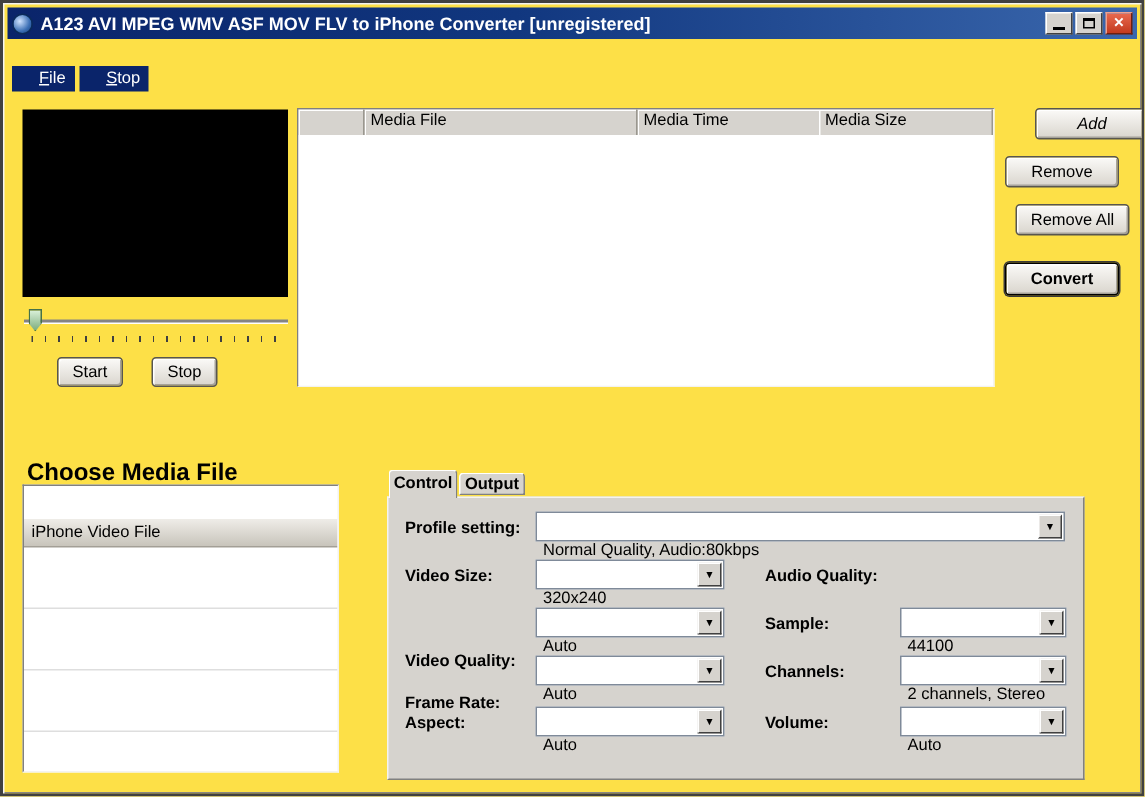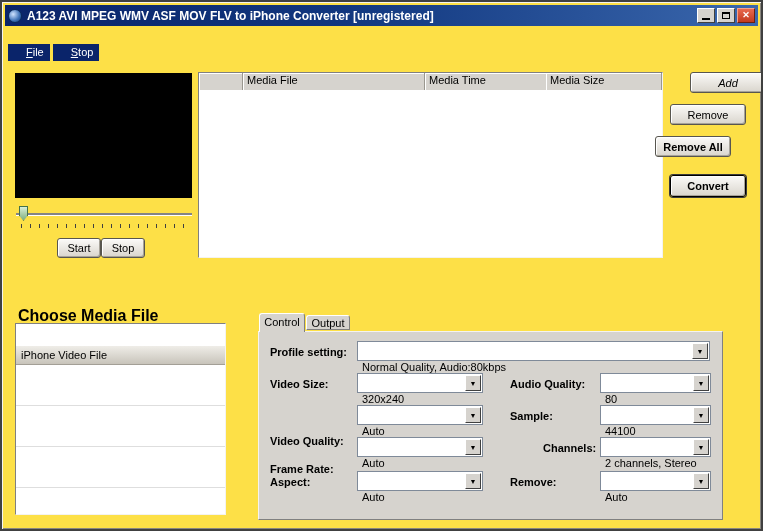--- a/index.html
+++ b/index.html
@@ -60,25 +60,25 @@
     background:repeating-linear-gradient(to right,#404040 0 1px, transparent 1px 9px);
   }
   
   .btn {
     position:absolute; font-size:11px; color:#000; text-align:center;
     background:linear-gradient(#fbfaf8,#d9d5cd);
     border:1px solid #58564f; border-radius:3px;
     box-shadow:inset 1px 1px 0 #fff, inset -1px -1px 0 #a6a299;
     display:flex; align-items:center; justify-content:center; cursor:default;
   }
-  .btn-start { left:55px; top:236px; width:44px; height:20px; }
+  .btn-start { left:36px; top:236px; width:44px; height:20px; }
   .btn-stop  { left:99px; top:236px; width:44px; height:20px; }
   .btn-add        { left:688px; top:70px;  width:76px; height:21px;font-style:italic; }
   .btn-remove     { left:668px; top:102px; width:76px; height:21px; }
-  .btn-remove-all { left:653px; top:134px; width:76px; height:21px;font-weight:bold; }
+  .btn-remove-all { left:675px; top:134px; width:76px; height:21px; }
   .btn-convert    { left:668px; top:173px; width:76px; height:22px; font-weight:bold;
                     border:1px solid #000; box-shadow:0 0 0 1px #3a3a3a, inset 1px 1px 0 #fff, inset -1px -1px 0 #a6a299; }
   
   .media-list {
     position:absolute; left:196px; top:70px; width:465px; height:186px;
     background:#fff; border:1px solid; border-color:#808080 #f4f3f0 #f4f3f0 #808080;
   }
   .ml-header { display:flex; height:17px; background:#d6d3ce; }
   .ml-col {
     font-size:11px; padding:1px 4px; white-space:nowrap; overflow:hidden;
@@ -97,21 +97,21 @@
     background:#fff; border:1px solid; border-color:#808080 #f4f3f0 #f4f3f0 #808080;
     overflow:hidden;
   }
   .chooser-row { height:19px; border-bottom:1px solid #dedede; font-size:11px; padding:3px 5px; white-space:nowrap;margin-top:22px; }
   .chooser-row.selected {
     background:linear-gradient(#efede8,#c8c4bb);
     border-bottom:1px solid #a39f96;
   }
   
   .tab {
-    position:absolute; font-size:11px; text-align:center; background:#d6d3ce; cursor:default;
+    position:absolute; font-size:11px; text-align:center; background:#d6d3ce; cursor:default;font-weight:bold;
   }
   .tab-control {
     left:257px; top:311px; width:46px; height:19px; padding-top:2px;
     border:1px solid; border-color:#fff #808080 #d6d3ce #fff;
     border-bottom:none; z-index:1;
     border-top-left-radius:3px; border-top-right-radius:3px;
   }
   .tab-output {
     left:304px; top:313px; width:44px; height:15px; padding-top:1px;
     border:1px solid; border-color:#fff #808080 #808080 #fff;
@@ -138,21 +138,21 @@
     display:flex; align-items:center; justify-content:center;
     font-size:7px; color:#000;
   }
   
   .lbl-profile { left:268px; top:344px; }  .cmb-profile { left:355px; top:339px; width:353px; }
   .lbl-vsize   { left:268px; top:376px; }  .cmb-vsize   { left:355px; top:371px; width:126px; }
   .lbl-aq      { left:508px; top:376px; }  .cmb-aq      { left:598px; top:371px; width:111px; }
   .lbl-vq      { left:268px; top:408px;margin-top:25px; }  .cmb-vq      { left:355px; top:403px; width:126px; }
   .lbl-sample  { left:508px; top:408px; }  .cmb-sample  { left:598px; top:403px; width:111px; }
   .lbl-frate   { left:268px; top:440px;margin-top:21px; }  .cmb-frate   { left:355px; top:435px; width:126px; }
-  .lbl-chan    { left:508px; top:440px;margin-left:33px; }  .cmb-chan    { left:598px; top:435px; width:111px; }
+  .lbl-chan    { left:508px; top:440px; }  .cmb-chan    { left:598px; top:435px; width:111px; }
   .lbl-aspect  { left:268px; top:474px; }  .cmb-aspect  { left:355px; top:469px; width:126px; }
   .lbl-vol     { left:508px; top:474px; }  .cmb-vol     { left:598px; top:469px; width:111px; }
 </style>
 </head>
 <body>
 
 <div class="window">
 
   <div class="titlebar">
     <div class="app-icon"></div>
@@ -214,34 +214,30 @@
   <div class="tab tab-output">Output</div>
 
   <div class="set-label lbl-profile">Profile setting:</div>
   <div class="set-label lbl-vsize">Video Size:</div>
   <div class="set-label lbl-aq">Audio Quality:</div>
   <div class="set-label lbl-vq">Video Quality:</div>
   <div class="set-label lbl-sample">Sample:</div>
   <div class="set-label lbl-frate">Frame Rate:</div>
   <div class="set-label lbl-chan">Channels:</div>
   <div class="set-label lbl-aspect">Aspect:</div>
-  <div class="set-label lbl-vol">Remove:</div>
+  <div class="set-label lbl-vol">Volume:</div>
 
   <div class="combo cmb-profile">
     <span class="val">Normal Quality, Audio:80kbps</span>
     <span class="arrow">▼</span>
   </div>
   <div class="combo cmb-vsize">
     <span class="val">320x240</span>
     <span class="arrow">▼</span>
   </div>
-  <div class="combo cmb-aq">
-    <span class="val">80</span>
-    <span class="arrow">▼</span>
-  </div>
   <div class="combo cmb-vq">
     <span class="val">Auto</span>
     <span class="arrow">▼</span>
   </div>
   <div class="combo cmb-sample">
     <span class="val">44100</span>
     <span class="arrow">▼</span>
   </div>
   <div class="combo cmb-frate">
     <span class="val">Auto</span>

